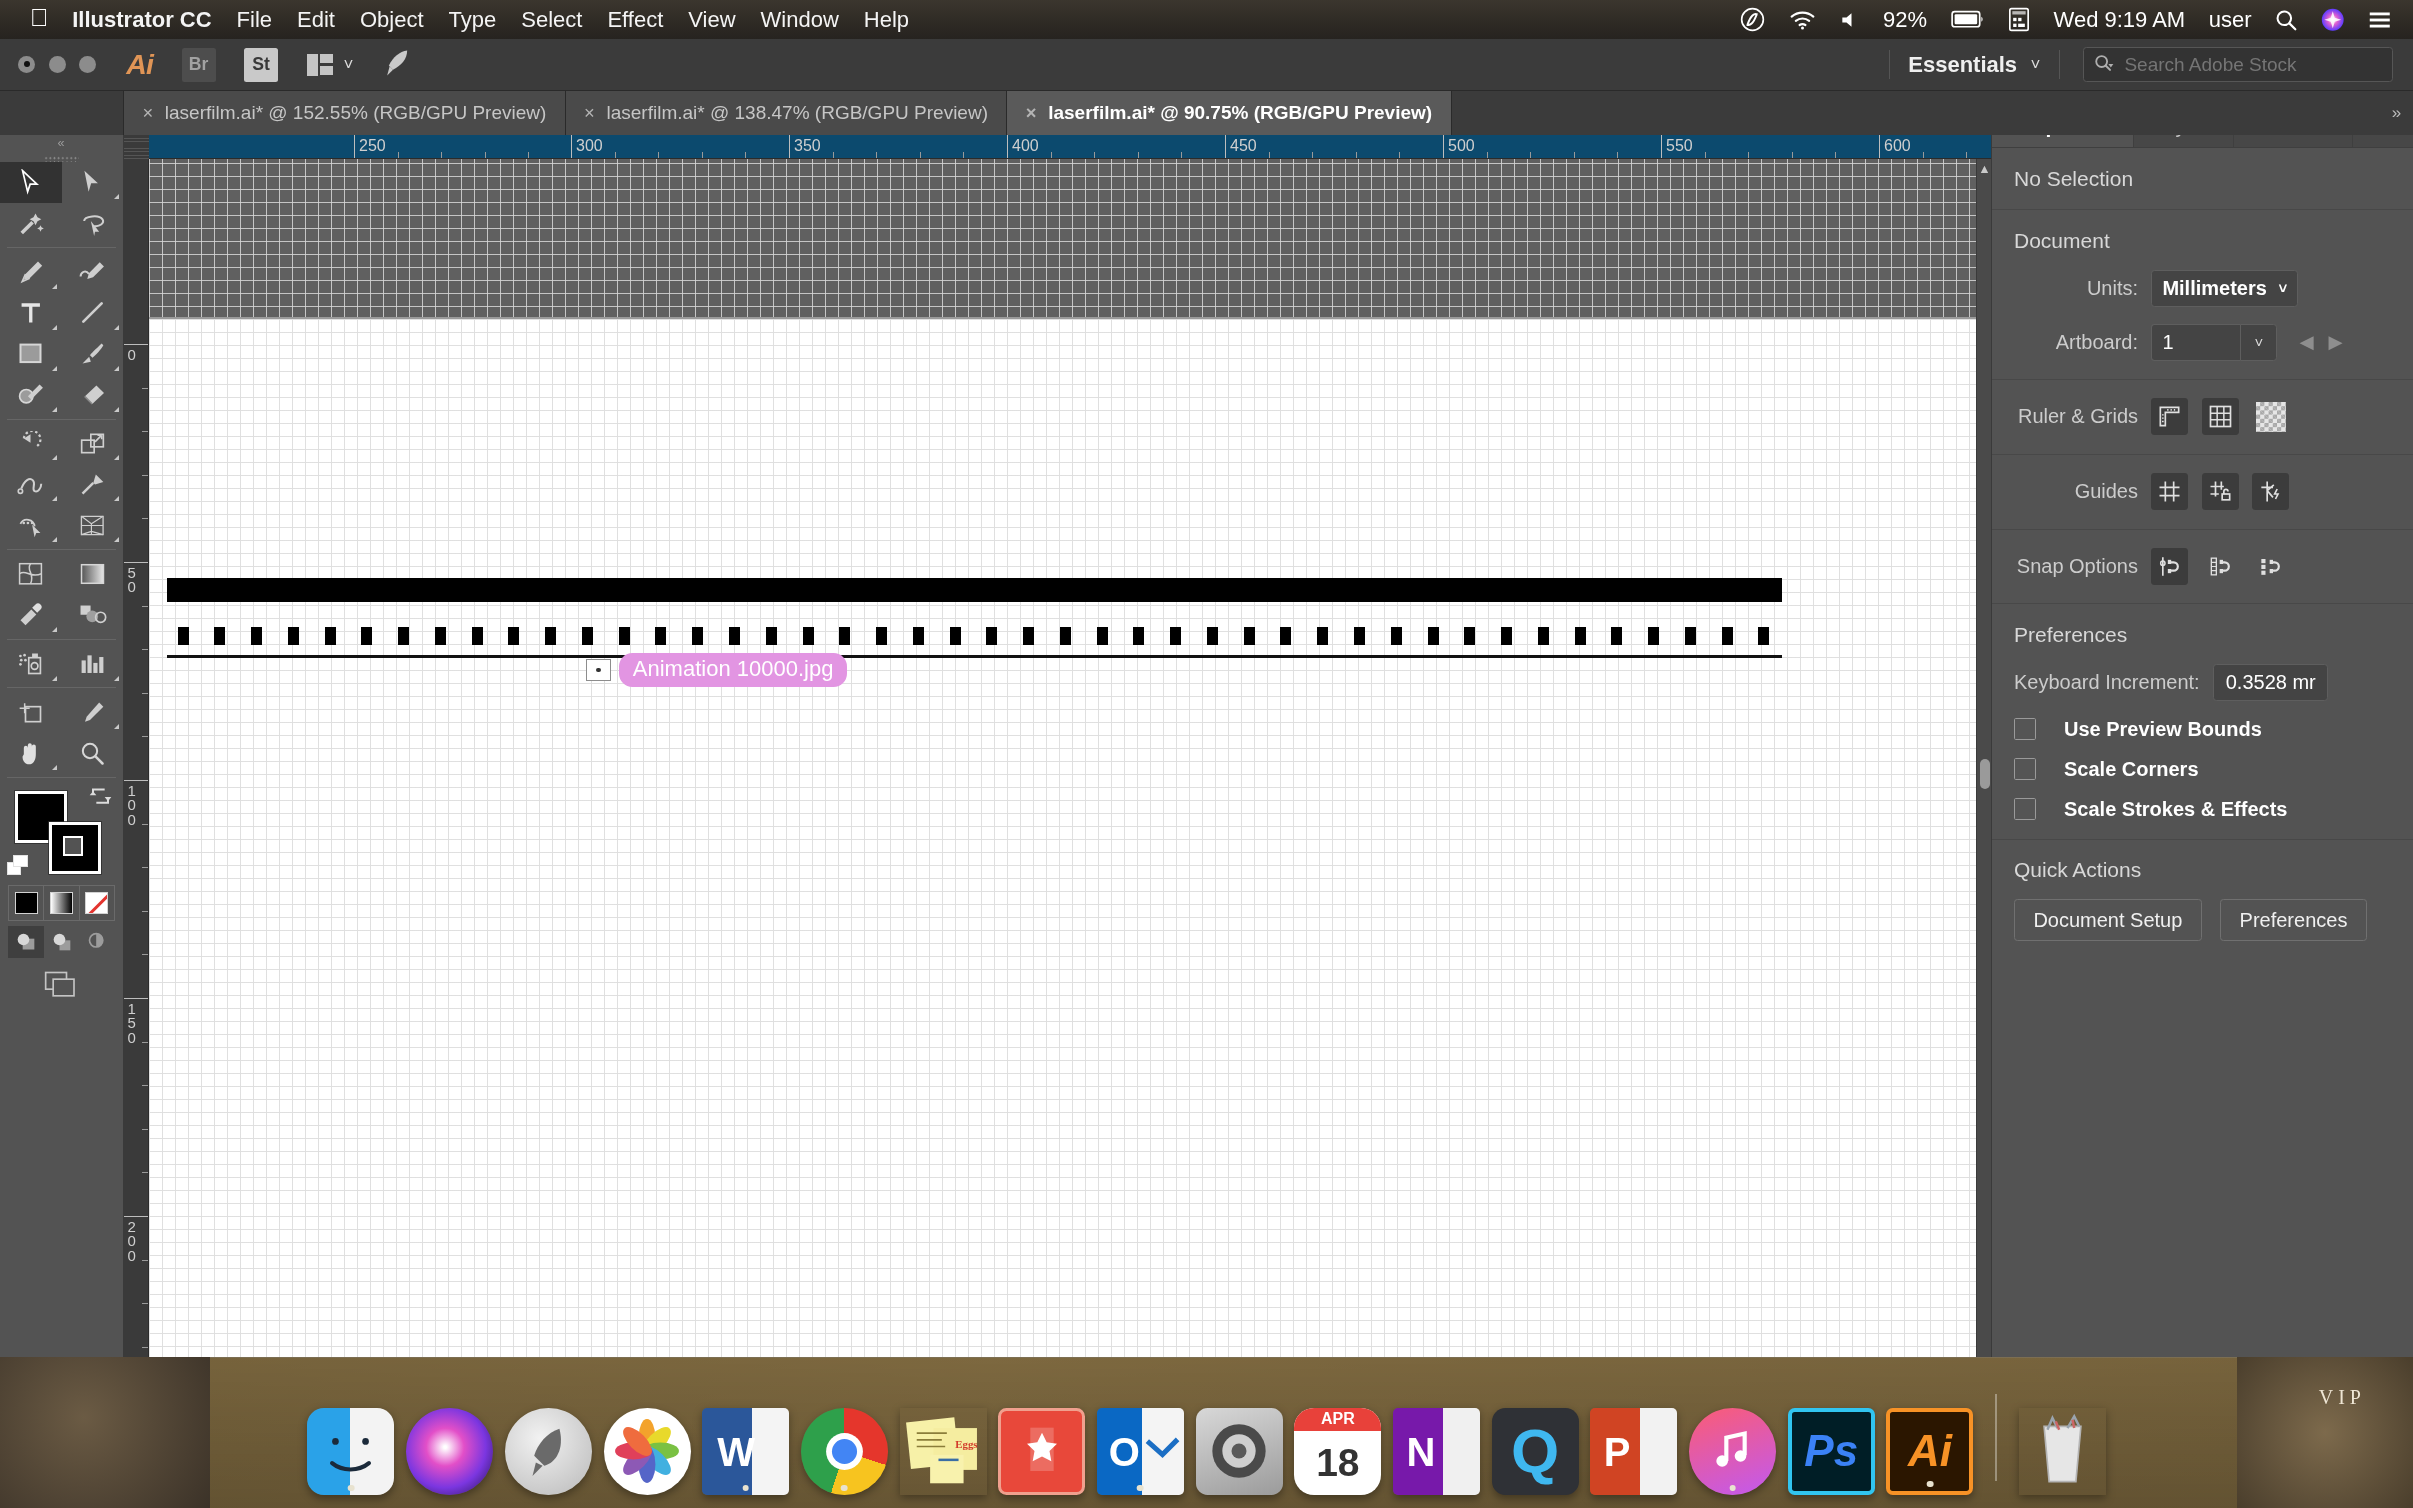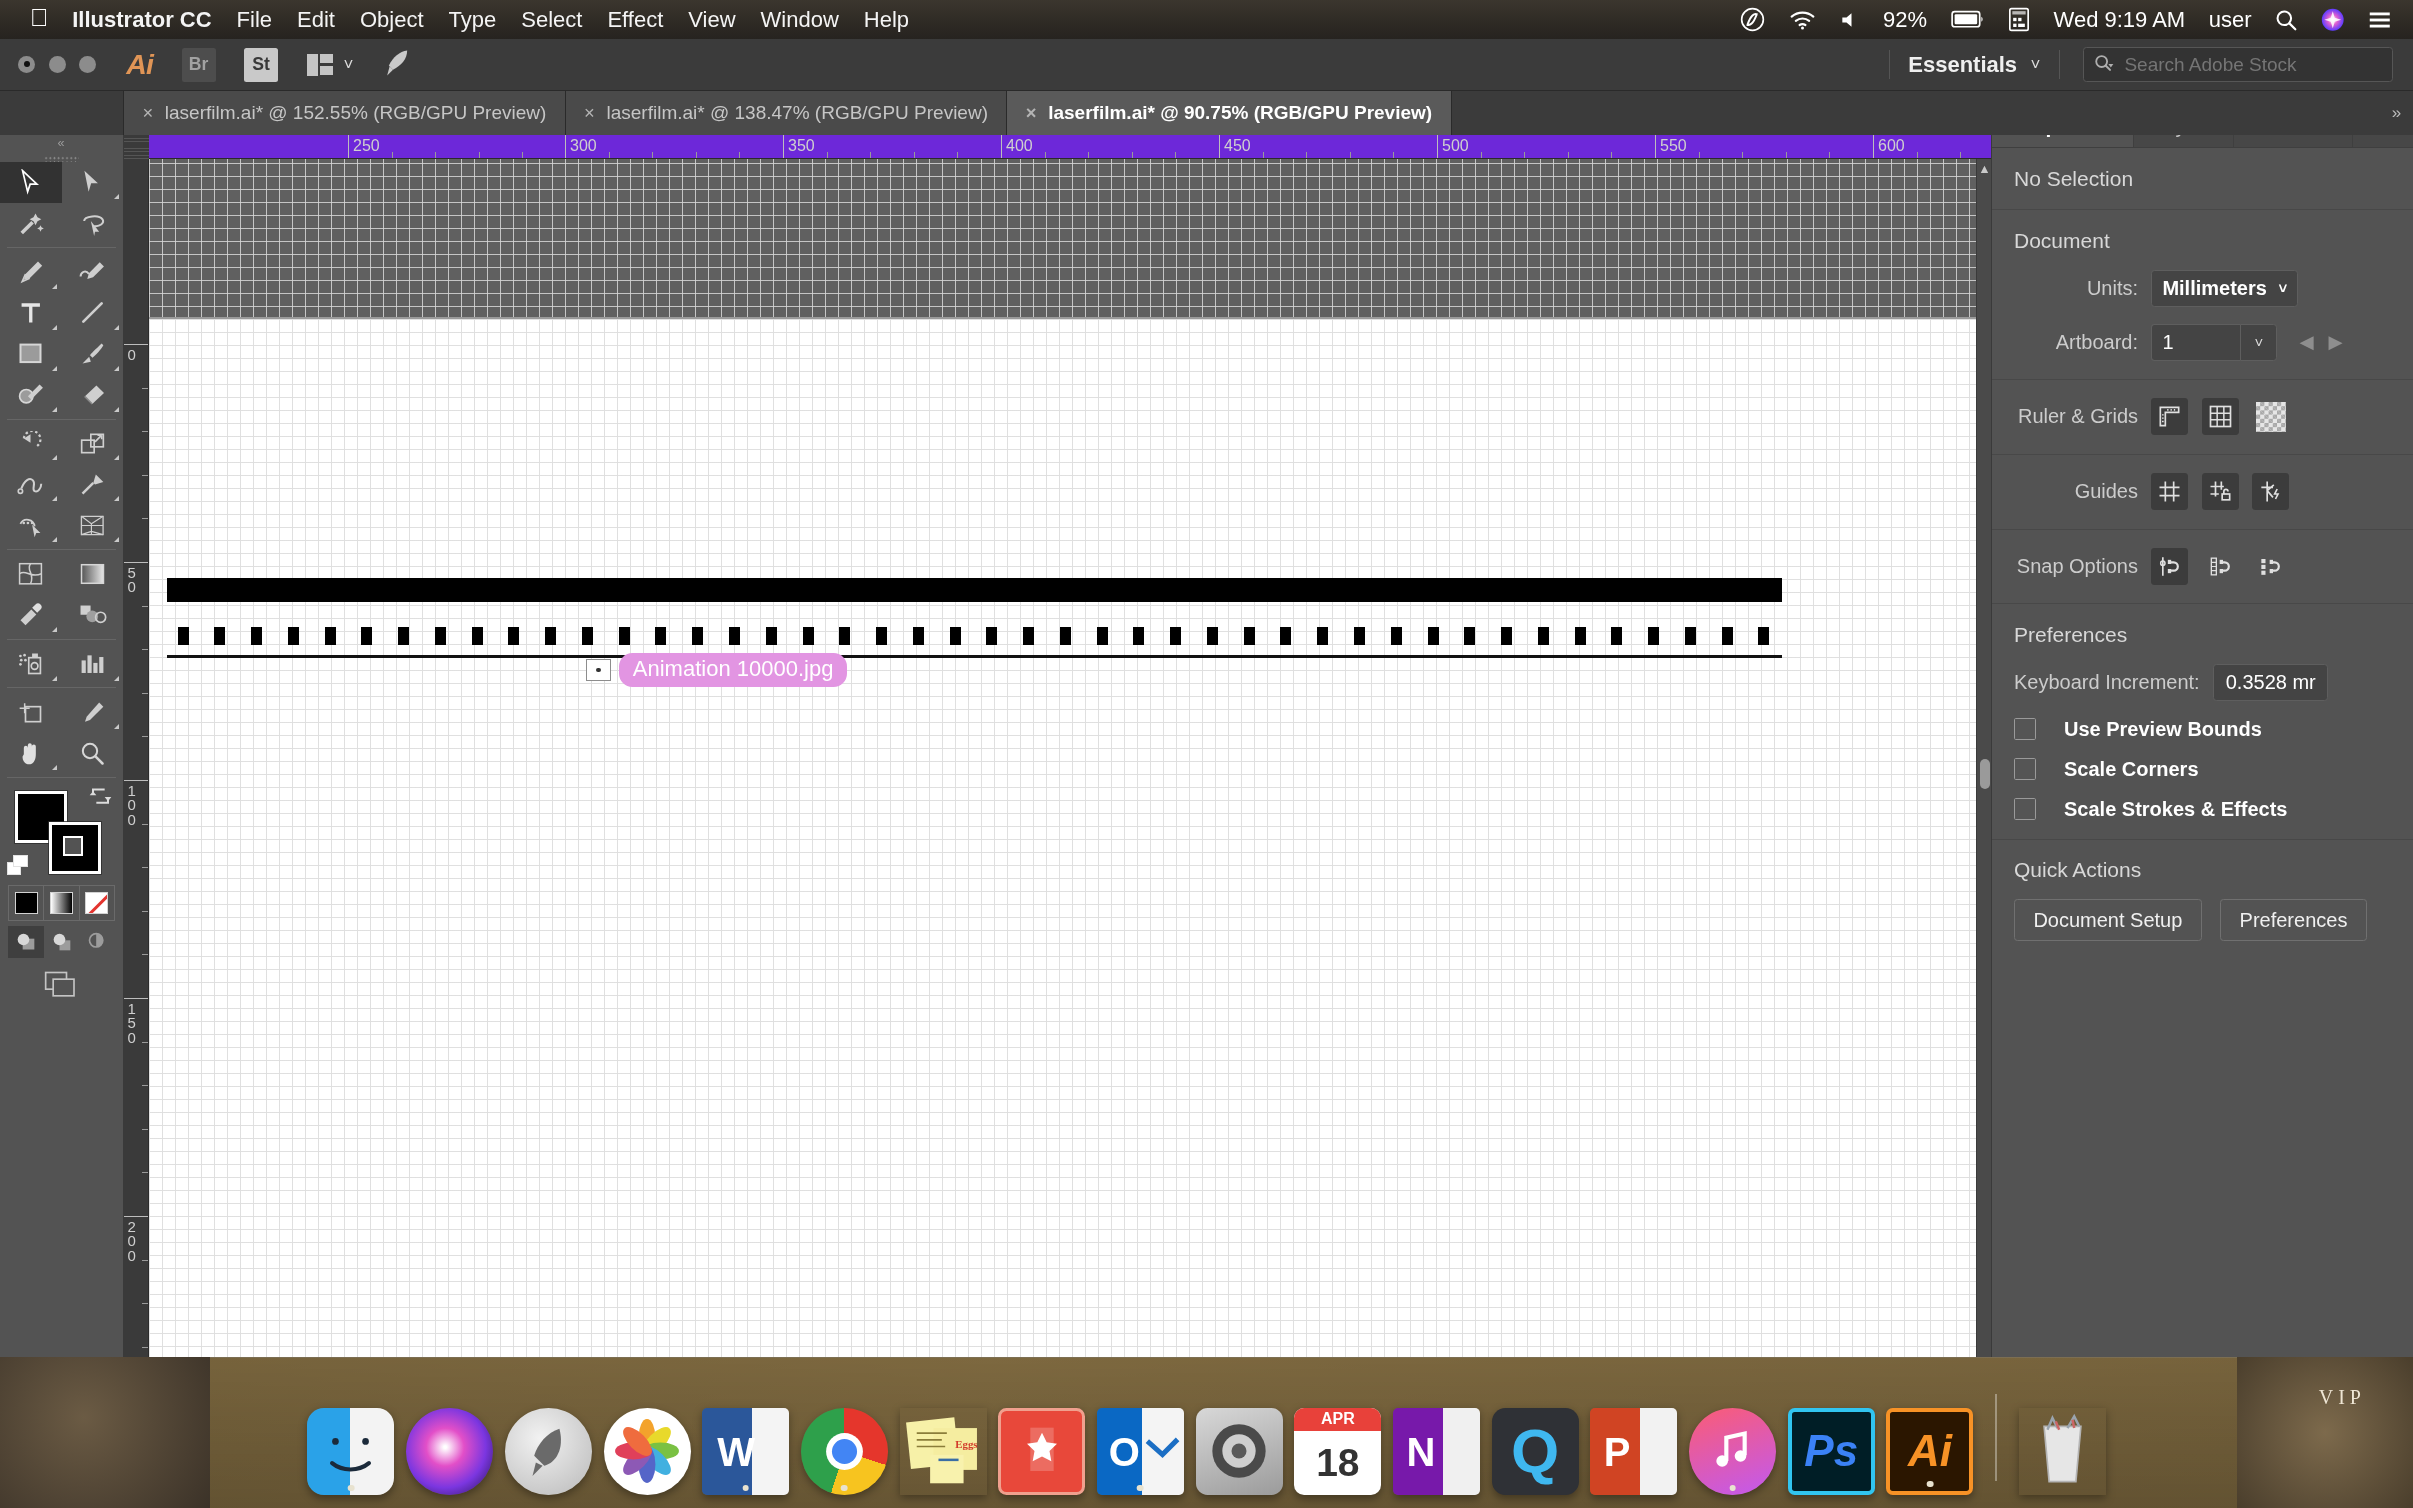--- a/index.html
+++ b/index.html
@@ -111,21 +111,21 @@
   .mode .mc.grad{background:linear-gradient(90deg,#fff,#000);}
   .mode .mc.none{background:#fff; position:relative; overflow:hidden;}
   .mode .mc.none::after{content:"";position:absolute;left:-3.4px;top:9.2px;width:34px;height:2.5px;background:#e3342f;transform:rotate(-45deg);}
   .drawrow{ display:flex; margin:5px 8.4px 0;}
   .drawmode{ flex:1;height:32px;display:flex;align-items:center;justify-content:center;}
   .drawmode.sel{background:#3f3f3f;}
   .screenmode{ margin:11.7px auto 0; width:37px;height:30px;}
 
   
   #canvaswrap{ position:absolute; top:134px; left:124px; right:422px; bottom:0; background:#4a4a4a; z-index:10;}
-  #hruler{ position:absolute; top:0; left:4px; right:0; height:25px; background:#6d28d9; border-bottom:0.8px solid #2b2b2b; overflow:hidden;}
+  #hruler{ position:absolute; top:0; left:10px; right:0; height:25px; background:#0c4a6e; border-bottom:0.8px solid #2b2b2b; overflow:hidden;}
   #vruler{ position:absolute; top:25px; left:0; width:25px; bottom:44px; background:#3a3a3a; border-right:0.8px solid #2b2b2b; overflow:hidden;}
   .rcorner{ position:absolute; top:0;left:0;width:25px;height:25px;background:#3a3a3a;z-index:3;
     background-image:repeating-linear-gradient(0deg,#555 0 0.8px,transparent 0.8px 3.4px);}
   .hmark{ position:absolute; top:0; height:25px; }
   .hmark .lbl{ position:absolute; left:5px; top:2.5px; font-size:16px; color:#cfcfcf; font-family:"Liberation Sans",sans-serif;}
   .hmark .maj{ position:absolute; left:0; top:0; width:0.8px; height:25px; background:#bdbdbd;}
   .htick{ position:absolute; bottom:0; width:0.8px; height:7.5px; background:#9a9a9a;}
   .vmark{ position:absolute; left:0; width:25px;}
   .vmark .lbl{ position:absolute; left:3.4px; top:4.2px; font-size:15px; color:#cfcfcf; line-height:14.2px; width:13.4px; word-break:break-all;}
   .vmark .maj{ position:absolute; left:0; top:0; width:25px; height:0.8px; background:#bdbdbd;}
@@ -1112,21 +1112,21 @@
     </div>
 
     <div class="dicon" style="border-radius:11.7px;background:linear-gradient(160deg,#d8d8d8,#9b9b9b);">
       <svg width="70" height="70" viewBox="0 0 84 84">
           <circle cx="42" cy="42" r="32" fill="#4a4a4a"></circle>
           <circle cx="42" cy="42" r="20" fill="#cfcfcf"></circle>
           <circle cx="42" cy="42" r="9" fill="#5a5a5a"></circle>
         </svg>
     </div>
 
-    <div class="dicon" style="border-radius:10px;background:#fff;flex-direction:column;">
+    <div class="dicon" style="border-radius:20px;background:#fff;flex-direction:column;">
       <div style="background:#e8413a;color:#fff;width:100%;height:23.5px;display:flex;align-items:center;justify-content:center;font-size:16px;">APR</div>
       <div style="flex:1;display:flex;align-items:center;justify-content:center;color:#333;font-size:39px;">18</div>
     </div>
 
     <div class="dicon" style="border-radius:5px;background:linear-gradient(90deg,#7719aa 58%,#f0f0f0 58%);">
       <span class="lt" style="position:absolute;left:13.4px;top:22px;color:#fff;">N</span>
     </div>
 
     <div class="dicon" style="border-radius:13.4px;background:#2f3136;">
       <span class="lt" style="color:#3fb8f0;font-size:62px;line-height:1;">Q</span>

